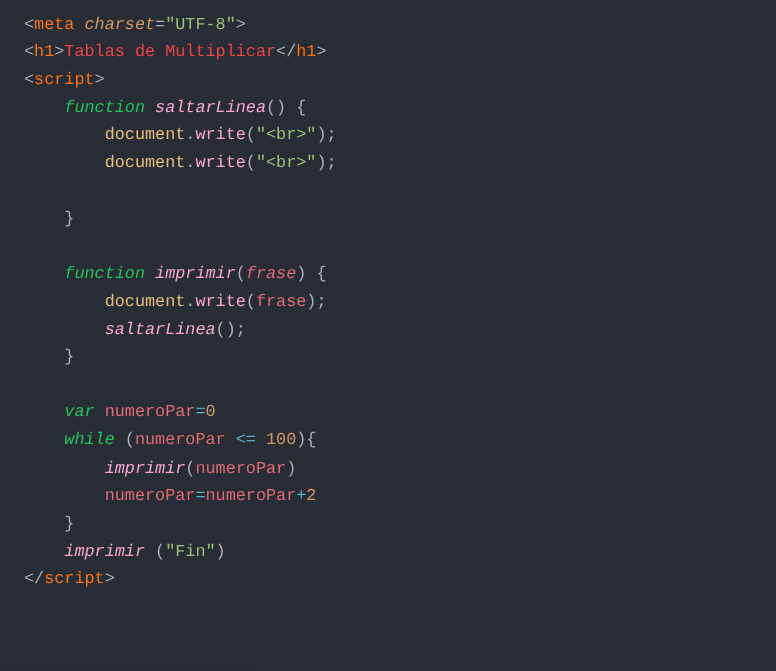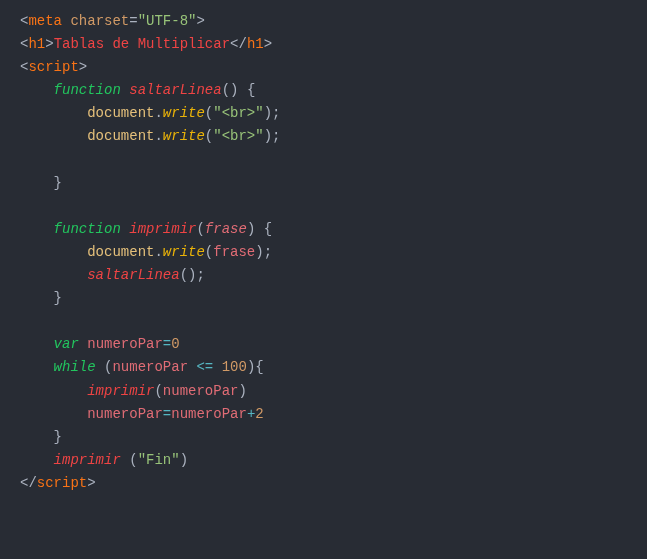--- a/index.html
+++ b/index.html
@@ -18,28 +18,28 @@
   pre {
     margin: 0;
     font-family: inherit;
   }
   .line {
     white-space: pre;
     min-height: 1.65em;
   }
   .t-punct { color: #abb2bf; }
   .t-tag   { color: #f97316; }
-  .t-attr  { color: #d19a66; }
+  .t-attr  { color: #d19a66; font-style: italic; }
   .t-str   { color: #98c379; }
   .t-plain { color: #ef4444; }
   .t-kw    { color: #22c55e; font-style: italic; }
-  .t-fn    { color: #ef4444; font-style: italic; }
+  .t-fn    { color: #f9a8d4; font-style: italic; }
   .t-param { color: #e06c75; font-style: italic; }
   .t-obj   { color: #e5c07b; text-align: center; }
-  .t-method{ color: #eab308; font-style: italic; }
+  .t-method{ color: #f9a8d4; }
   .t-var   { color: #e06c75; }
   .t-num   { color: #d19a66; }
   .t-op    { color: #56b6c2; }
 </style>
 </head>
 <body>
 
 <pre id="editor"><div class="line"><span class="t-punct">&lt;</span><span class="t-tag">meta</span><span class="t-plain"> </span><span class="t-attr">charset</span><span class="t-punct">=</span><span class="t-str">"UTF-8"</span><span class="t-punct">&gt;</span></div><div class="line"><span class="t-punct">&lt;</span><span class="t-tag">h1</span><span class="t-punct">&gt;</span><span class="t-plain">Tablas de Multiplicar</span><span class="t-punct">&lt;/</span><span class="t-tag">h1</span><span class="t-punct">&gt;</span></div><div class="line"><span class="t-punct">&lt;</span><span class="t-tag">script</span><span class="t-punct">&gt;</span></div><div class="line"><span class="t-plain">    </span><span class="t-kw">function</span><span class="t-plain"> </span><span class="t-fn">saltarLinea</span><span class="t-punct">()</span><span class="t-plain"> </span><span class="t-punct">{</span></div><div class="line"><span class="t-plain">        </span><span class="t-obj">document</span><span class="t-punct">.</span><span class="t-method">write</span><span class="t-punct">(</span><span class="t-str">"&lt;br&gt;"</span><span class="t-punct">);</span></div><div class="line"><span class="t-plain">        </span><span class="t-obj">document</span><span class="t-punct">.</span><span class="t-method">write</span><span class="t-punct">(</span><span class="t-str">"&lt;br&gt;"</span><span class="t-punct">);</span></div><div class="line">&nbsp;</div><div class="line"><span class="t-plain">    </span><span class="t-punct">}</span></div><div class="line">&nbsp;</div><div class="line"><span class="t-plain">    </span><span class="t-kw">function</span><span class="t-plain"> </span><span class="t-fn">imprimir</span><span class="t-punct">(</span><span class="t-param">frase</span><span class="t-punct">)</span><span class="t-plain"> </span><span class="t-punct">{</span></div><div class="line"><span class="t-plain">        </span><span class="t-obj">document</span><span class="t-punct">.</span><span class="t-method">write</span><span class="t-punct">(</span><span class="t-var">frase</span><span class="t-punct">);</span></div><div class="line"><span class="t-plain">        </span><span class="t-fn">saltarLinea</span><span class="t-punct">();</span></div><div class="line"><span class="t-plain">    </span><span class="t-punct">}</span></div><div class="line">&nbsp;</div><div class="line"><span class="t-plain">    </span><span class="t-kw">var</span><span class="t-plain"> </span><span class="t-var">numeroPar</span><span class="t-op">=</span><span class="t-num">0</span></div><div class="line"><span class="t-plain">    </span><span class="t-kw">while</span><span class="t-plain"> </span><span class="t-punct">(</span><span class="t-var">numeroPar</span><span class="t-plain"> </span><span class="t-op">&lt;=</span><span class="t-plain"> </span><span class="t-num">100</span><span class="t-punct">){</span></div><div class="line"><span class="t-plain">        </span><span class="t-fn">imprimir</span><span class="t-punct">(</span><span class="t-var">numeroPar</span><span class="t-punct">)</span></div><div class="line"><span class="t-plain">        </span><span class="t-var">numeroPar</span><span class="t-op">=</span><span class="t-var">numeroPar</span><span class="t-op">+</span><span class="t-num">2</span></div><div class="line"><span class="t-plain">    </span><span class="t-punct">}</span></div><div class="line"><span class="t-plain">    </span><span class="t-fn">imprimir</span><span class="t-plain"> </span><span class="t-punct">(</span><span class="t-str">"Fin"</span><span class="t-punct">)</span></div><div class="line"><span class="t-punct">&lt;/</span><span class="t-tag">script</span><span class="t-punct">&gt;</span></div></pre>
 
 </body></html>

